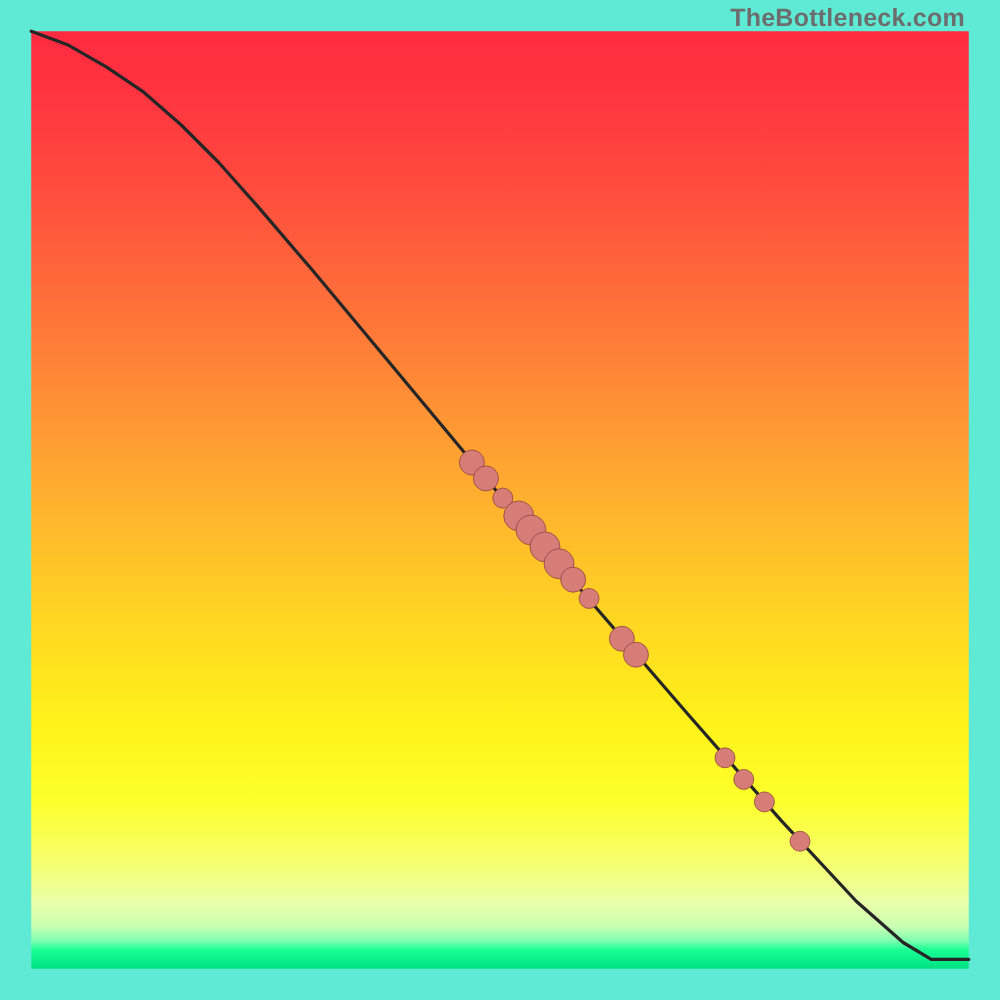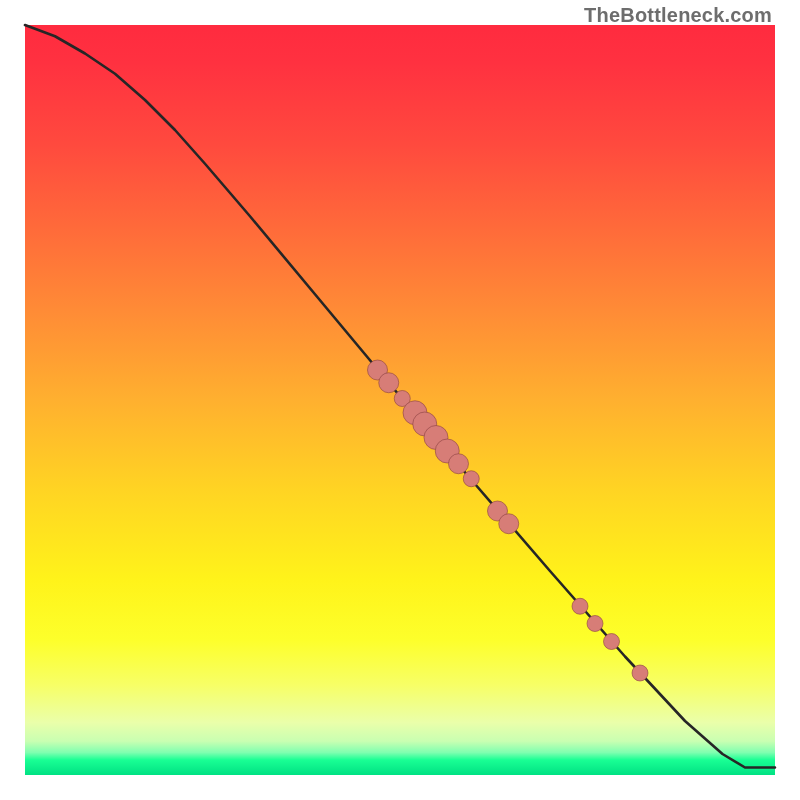--- a/index.html
+++ b/index.html
@@ -7,21 +7,21 @@
     padding: 0;
     width: 800px;
     height: 800px;
     background: #000;
     overflow: hidden;
   }
   .stage {
     position: relative;
     width: 800px;
     height: 800px;
-    background: #ffffff;
+    background: #5eead4;
   }
   .plot-area {
     position: absolute;
     left: 25px;
     top: 25px;
     width: 750px;
     height: 750px;
     background: linear-gradient(
       to bottom,
       #ff2b3f 0%,

